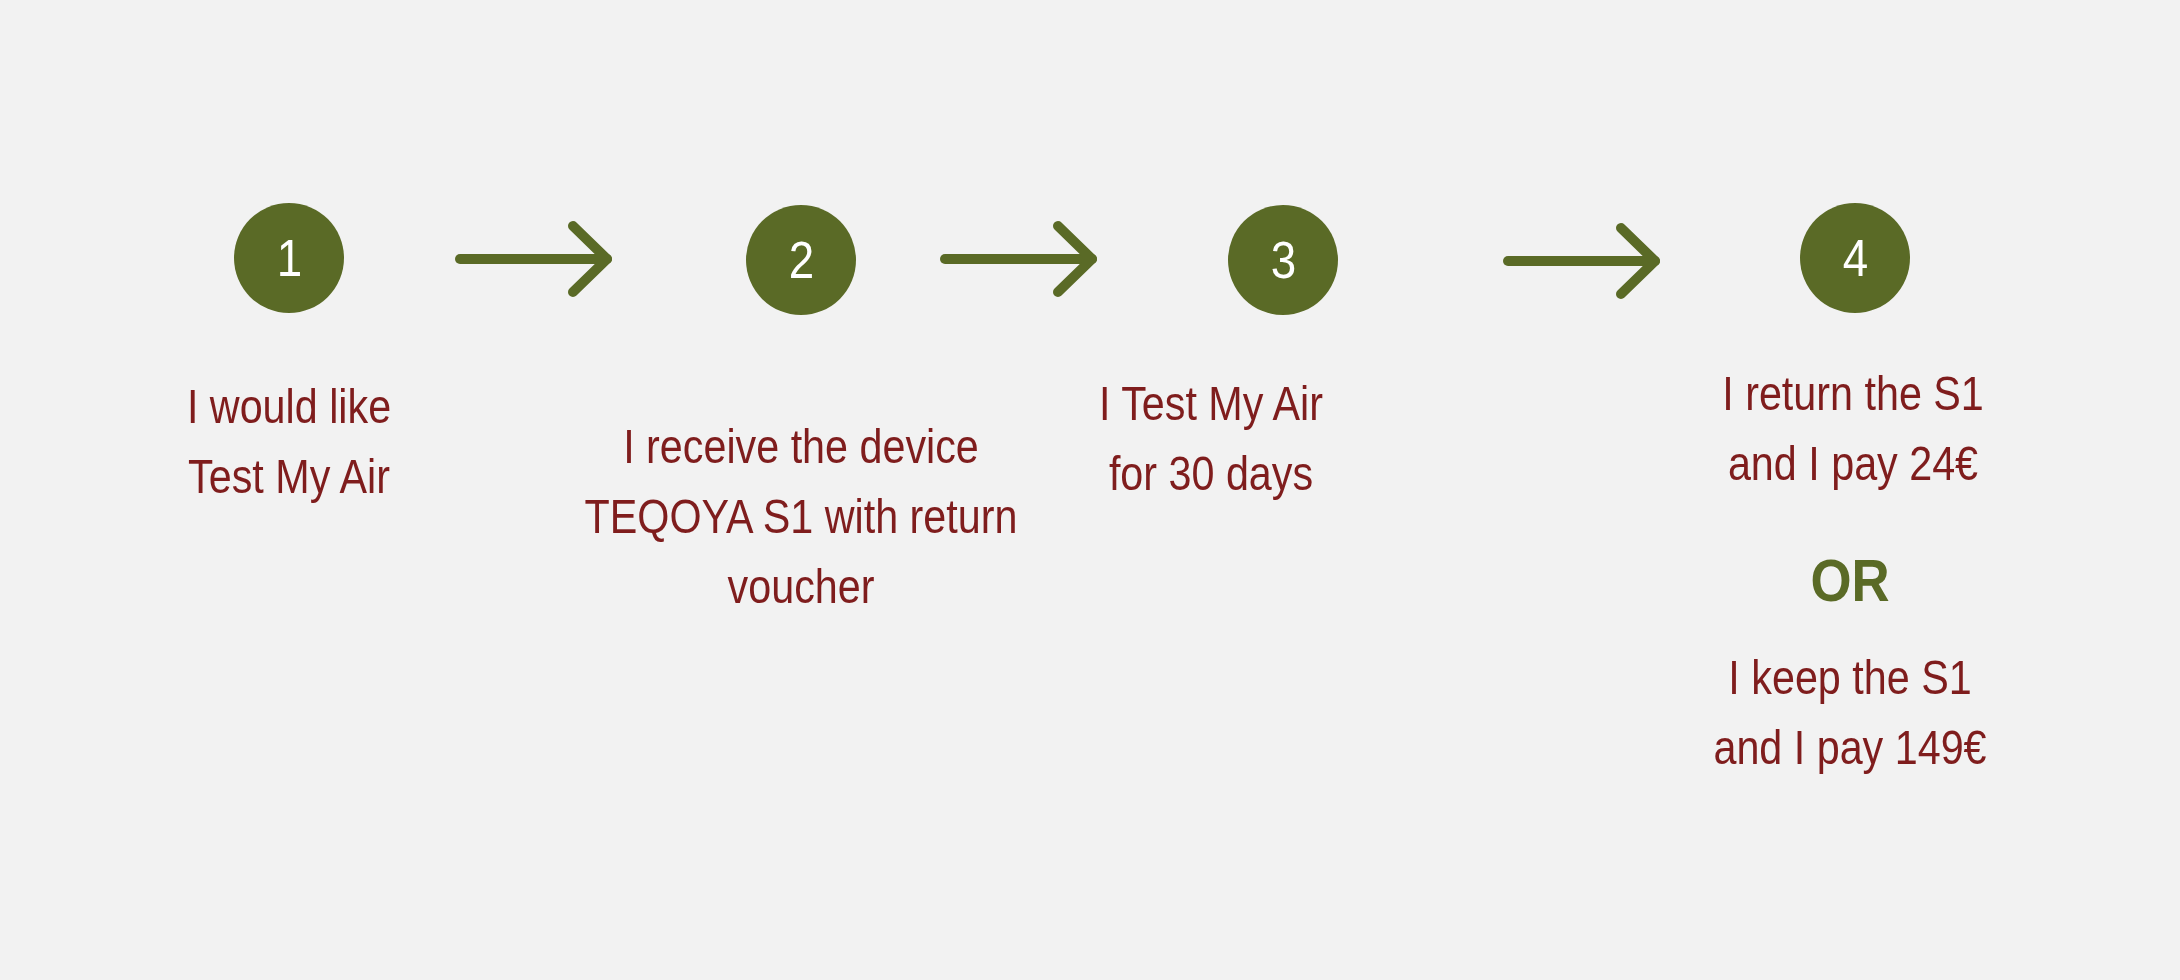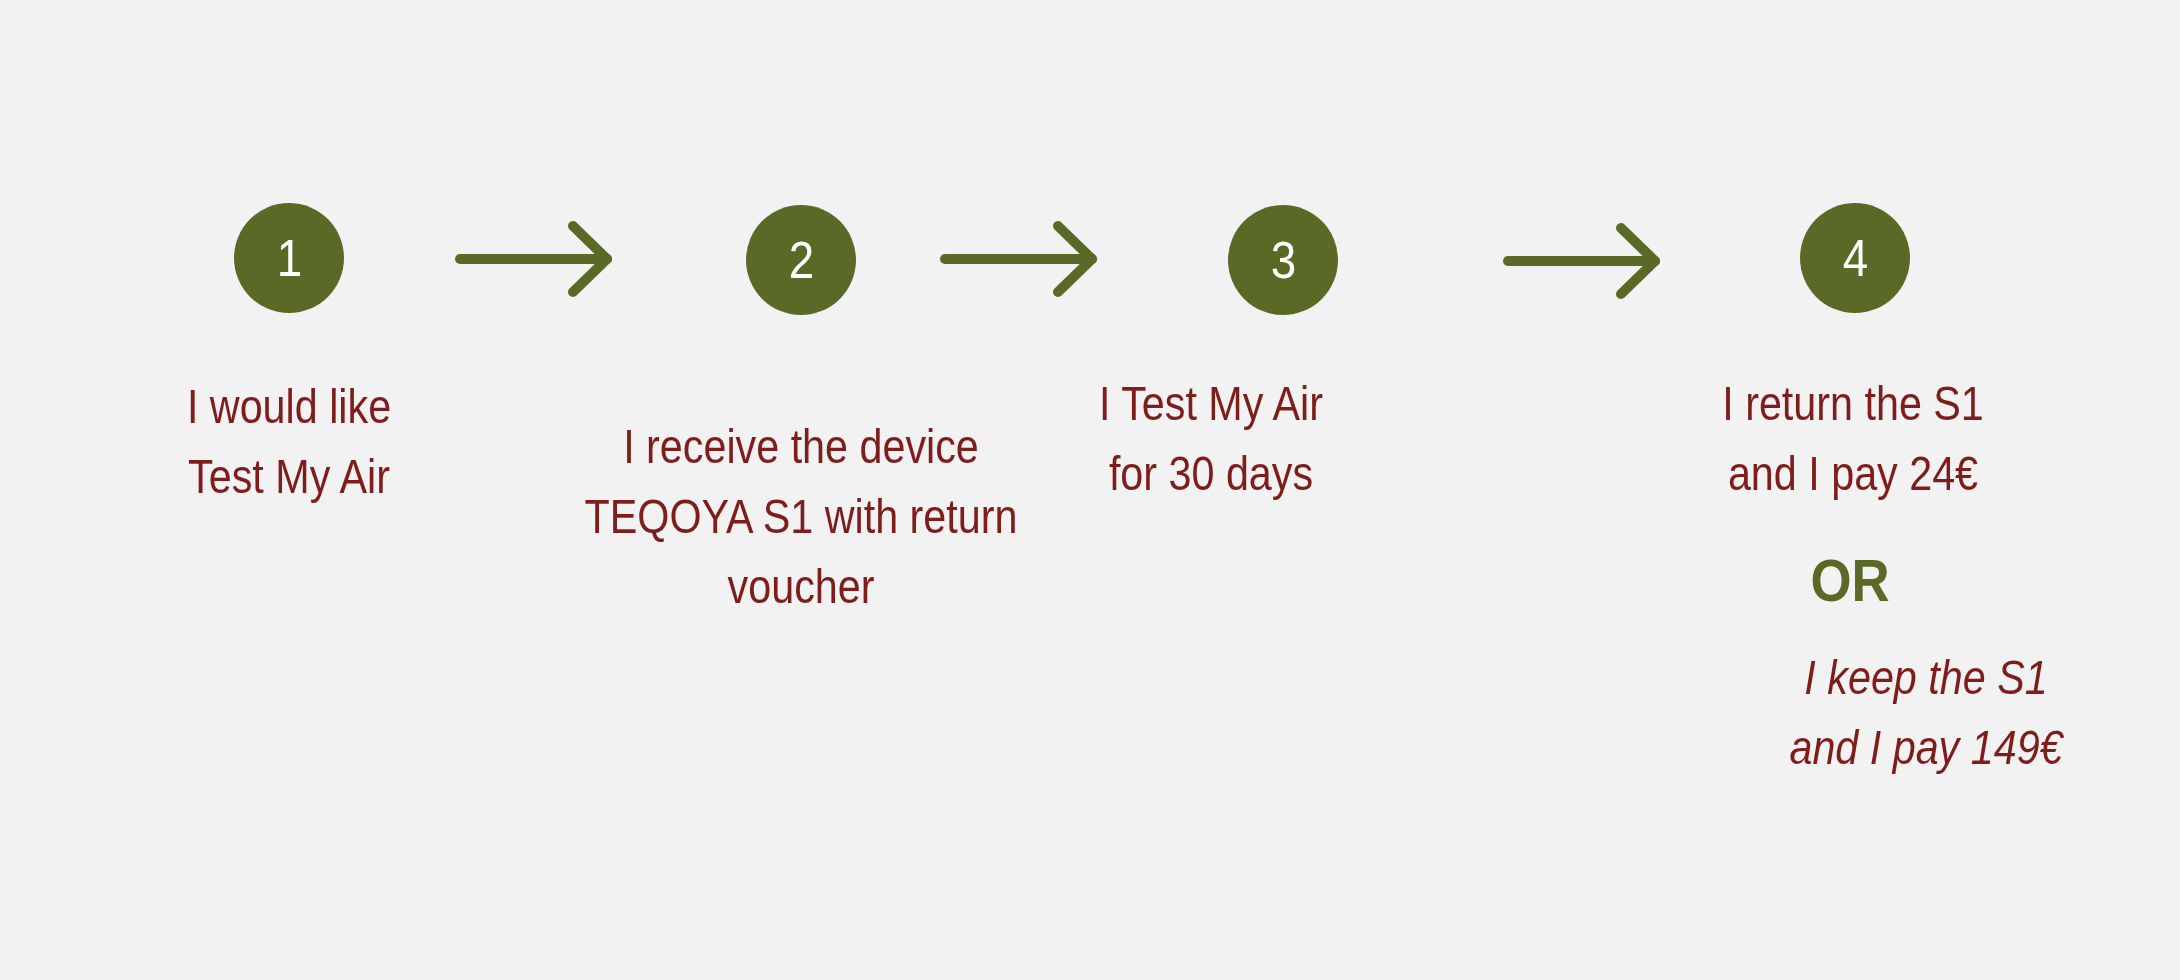--- a/index.html
+++ b/index.html
@@ -99,21 +99,21 @@
 </div>
 
 <svg class="arrow" style="left:1503px; top:222px;" viewBox="0 0 160 80">
   <line x1="5" y1="39" x2="152" y2="39" stroke="#5a6a26" stroke-width="10" stroke-linecap="round"></line>
   <polyline points="118,6 152,39 118,72" fill="none" stroke="#5a6a26" stroke-width="10" stroke-linecap="round" stroke-linejoin="round"></polyline>
 </svg>
 
 <div class="circle" style="left:1800px; top:203px;">
   <span>4</span>
 </div>
-<div class="label" style="left:1853px; top:369px;">
+<div class="label" style="left:1853px; top:359px;">
   <span class="line">I return the S1</span>
   <span class="line">and I pay 24€</span>
 </div>
 <div class="or" style="left:1850px; top:546px;">OR</div>
-<div class="label" style="left:1926px; top:643px;font-style:italic;">
+<div class="label" style="left:1850px; top:643px;">
   <span class="line">I keep the S1</span>
   <span class="line">and I pay 149€</span>
 </div>
 
 </body></html>

